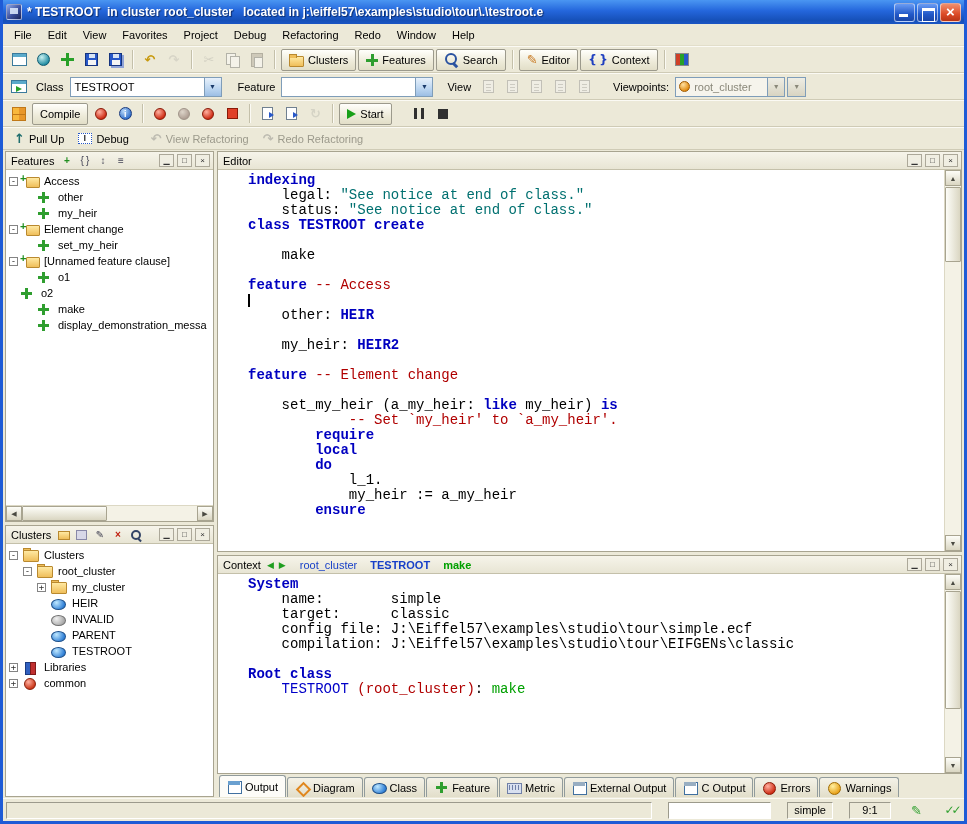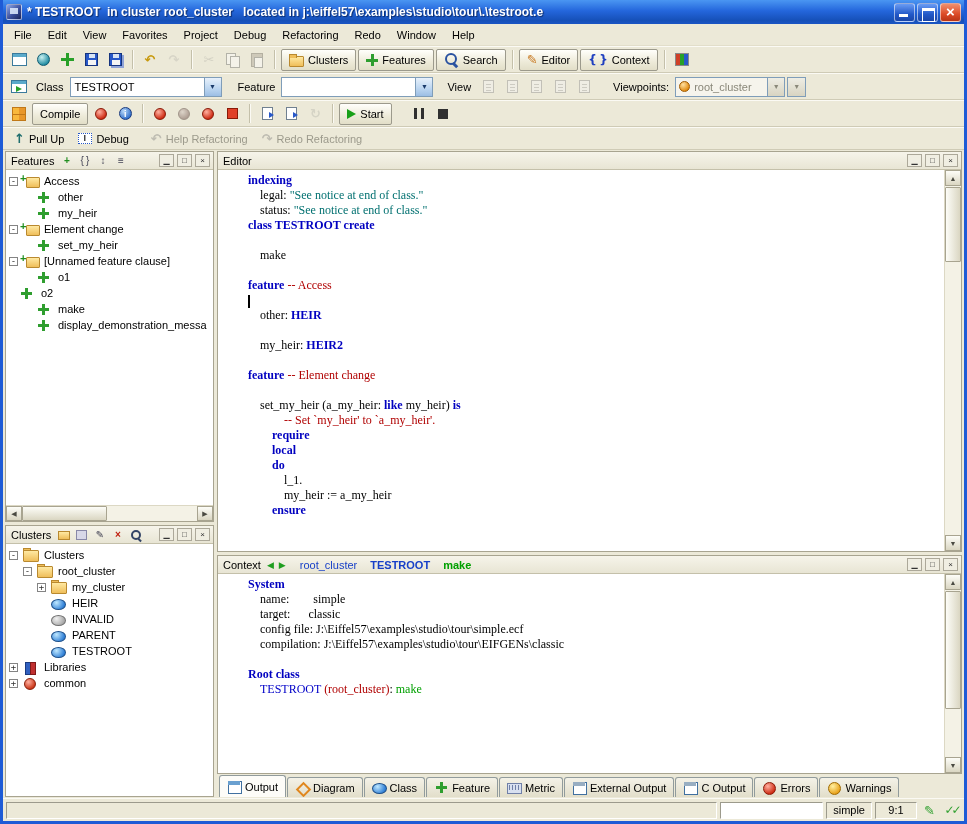--- a/index.html
+++ b/index.html
@@ -173,21 +173,21 @@
     background:radial-gradient(circle at 35% 30%,#F0F0F0,#A8A8A8 75%);border:1px solid #707070}
   .ti-cluster::before{content:"";position:absolute;left:2px;top:1px;width:10px;height:10px;border-radius:50%;
     background:radial-gradient(circle at 35% 30%,#FFB0A0,#C83214 75%);border:1px solid #8A1E0A}
   .ti-library::before{content:"";position:absolute;left:3px;top:1px;width:4px;height:11px;background:#3060C0;border:1px solid #1A3A80}
   .ti-library::after{content:"";position:absolute;left:8px;top:1px;width:4px;height:11px;background:#C03030;border:1px solid #801A1A}
   .tree-label{padding:0 2px}
 
   
   .editor-body{flex:1;position:relative;background:#fff;overflow:hidden}
   .code{position:absolute;top:3px;left:30px;right:18px;bottom:0;
-    font-family:Liberation Serif, serif;font-size:12px;line-height:15px;
+    font-family:Liberation Mono, monospace;font-size:14px;line-height:15px;
     tab-size:4;-moz-tab-size:4;overflow:hidden}
   .code-line{white-space:pre;height:15px}
   .tok-kw{color:#0000C0;font-weight:bold}
   .tok-cls{color:#0000C0;font-weight:bold}
   .tok-str{color:#007070}
   .tok-cmt{color:#B00000}
   .tok-pl{color:#000}
   .tok-blu{color:#0000C8}
   .tok-mar{color:#B00000}
   .tok-grn{color:#00A000}
@@ -228,21 +228,21 @@
   .tbi.metric-icon::before{content:"";position:absolute;left:0;top:2px;width:13px;height:9px;background:#D8E0F0;
     border:1px solid #7080A8}
   .tbi.metric-icon::after{content:"";position:absolute;left:2px;top:4px;width:1px;height:5px;background:#7080A8;
     box-shadow:3px 0 0 #7080A8,6px 0 0 #7080A8,9px 0 0 #7080A8}
   .tbi.errors-icon::before{content:"";position:absolute;left:1px;top:1px;width:11px;height:11px;border-radius:50%;
     background:radial-gradient(circle at 35% 30%,#FFB0A0,#CC2810 75%);border:1px solid #8A1A08}
   .tbi.warnings-icon::before{content:"";position:absolute;left:1px;top:1px;width:11px;height:11px;border-radius:50%;
     background:radial-gradient(circle at 35% 30%,#FFF0A0,#E8A018 75%);border:1px solid #A06A00}
 
   
-  .statusbar{flex:0 0 23px;display:flex;align-items:center;gap:3px;padding:2px 3px;background:#ECE9D8;
+  .statusbar{flex:0 0 23px;display:flex;align-items:center;gap:16px;padding:2px 3px;background:#ECE9D8;
     border-top:1px solid #FBFAF4}
   .sb-field{height:17px;border:1px solid;border-color:#9C9A8C #FFF #FFF #9C9A8C;background:#ECE9D8;
     display:flex;align-items:center;justify-content:center;padding:0 6px;white-space:nowrap}
   .sb-msg{flex:1;justify-content:flex-start}
   .sb-progress{flex:0 0 103px;background:#fff}
   .statusbar .ico{width:19px;height:17px}
 </style>
 </head>
 <body>
 
@@ -424,21 +424,21 @@
     <button class="flat-btn">
       <span class="gly pullup">↑</span>
       <span>Pull Up</span>
     </button>
     <button class="flat-btn">
       <span class="ic-rename"></span>
       <span>Debug</span>
     </button>
     <button class="flat-btn dis" style="margin-left:8px">
       <span class="gly redo">↶</span>
-      <span>Help Refactoring</span>
+      <span>View Refactoring</span>
     </button>
     <button class="flat-btn dis">
       <span class="gly redo">↷</span>
       <span>Redo Refactoring</span>
     </button>
   </div>
 
   <div class="main">
 
     <div class="left-col">

